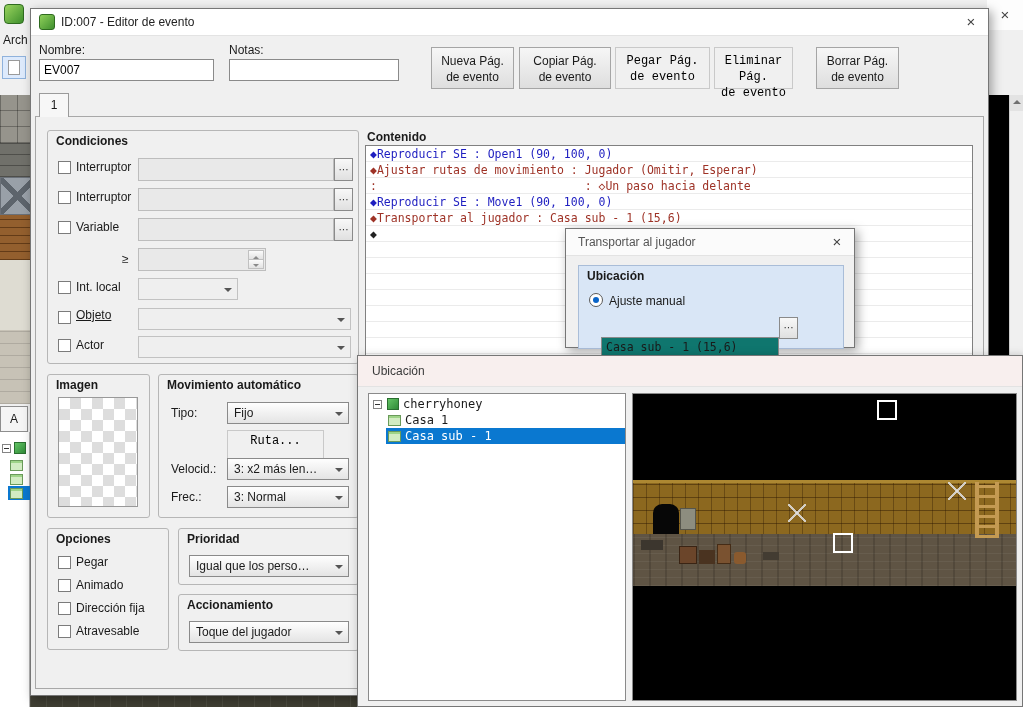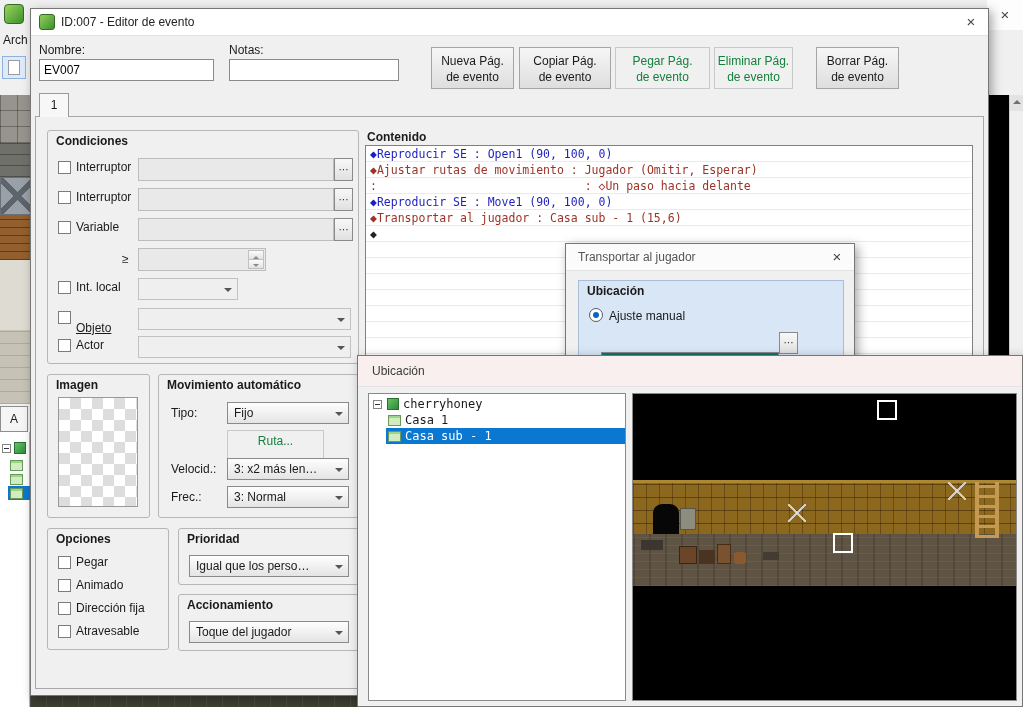--- a/index.html
+++ b/index.html
@@ -21,21 +21,21 @@
             font:12px "Liberation Sans",sans-serif; padding:2px 4px; }
   .tfield.disabled { background:#e9e9e9; border-color:#bdbdbd; }
   .combo { position:absolute; box-sizing:border-box; border:1px solid #8a8a8a;
            background:linear-gradient(#fefefe,#e4e4e4); line-height:20px; padding:0 18px 0 6px;
            white-space:nowrap; overflow:hidden; }
   .combo .arr { position:absolute; right:5px; top:9px; width:0; height:0;
                 border:4px solid transparent; border-top-color:#555; }
   .combo.disabled { color:#9a9a9a; background:#efefef; border-color:#c2c2c2; }
   .btn { position:absolute; box-sizing:border-box; border:1px solid #a5a5a5;
          background:linear-gradient(#f6f6f6,#dedede); text-align:center; }
-  .btn.disabled { color:#15803d; background:#f0f0f0; border-color:#c9c9c9; }
+  .btn.disabled { color:#000000; background:#f0f0f0; border-color:#c9c9c9;font-family:Liberation Mono, monospace; }
   .page-btn { top:38px; height:42px; white-space:pre-line; line-height:1.35; padding-top:5px; }
   .dots-btn { position:absolute; box-sizing:border-box; width:19px; border:1px solid #8a8a8a;
               background:linear-gradient(#f8f8f8,#e0e0e0); text-align:center; font-size:10px; }
   .cb { position:absolute; width:13px; height:13px; background:#fff; border:1px solid #7b7b7b; box-sizing:border-box; }
   .lbl { position:absolute; white-space:nowrap; }
   .radio { position:absolute; width:14px; height:14px; border:1px solid #5a5a5a; border-radius:50%; background:#fff; box-sizing:border-box; }
   .radio.checked::after { content:""; position:absolute; left:3px; top:3px; right:3px; bottom:3px; border-radius:50%; background:#0a64c8; }
   .spin { position:absolute; box-sizing:border-box; background:#e9e9e9; border:1px solid #bdbdbd; }
   .spin .sb { position:absolute; right:1px; width:16px; height:10px; background:linear-gradient(#fbfbfb,#e2e2e2); border:1px solid #c0c0c0; box-sizing:border-box; }
   .spin .up { top:1px; } .spin .dn { bottom:1px; }
@@ -173,21 +173,21 @@
       <div class="spin" style="left:90px;top:117px;width:128px;height:23px;">
         <div class="sb up"></div>
         <div class="sb dn"></div>
       </div>
       <div class="cb" style="left:10px;top:150px;"></div>
       <div class="lbl" style="left:28px;top:149px;">Int. local</div>
       <div class="combo disabled" style="left:90px;top:147px;width:100px;height:22px;">
           <span class="arr"></span>
         </div>
       <div class="cb" style="left:10px;top:180px;"></div>
-      <div class="lbl" style="left:28px;top:190px;text-decoration:underline;">Objeto</div>
+      <div class="lbl" style="left:28px;top:177px;text-decoration:underline;">Objeto</div>
       <div class="combo disabled" style="left:90px;top:177px;width:213px;height:22px;">
           <span class="arr"></span>
         </div>
       <div class="cb" style="left:10px;top:208px;"></div>
       <div class="lbl" style="left:28px;top:207px;">Actor</div>
       <div class="combo disabled" style="left:90px;top:205px;width:213px;height:22px;">
           <span class="arr"></span>
         </div>
     </div>
 
@@ -234,21 +234,21 @@
       <div class="evt-line c-audio" style="top:1px;">◆Reproducir SE : Open1 (90, 100, 0)</div>
       <div class="evt-line c-route" style="top:17px;">◆Ajustar rutas de movimiento : Jugador (Omitir, Esperar)</div>
       <div class="evt-line c-route" style="top:33px;">:                              : ◇Un paso hacia delante</div>
       <div class="evt-line c-audio" style="top:49px;">◆Reproducir SE : Move1 (90, 100, 0)</div>
       <div class="evt-line c-route" style="top:65px;">◆Transportar al jugador : Casa sub - 1 (15,6)</div>
       <div class="evt-line c-plain" style="top:81px;">◆</div>
     </div>
   </div>
 </div>
 
-<div class="dlg" style="left:565px;top:243px;width:290px;height:120px;z-index:20;">
+<div class="dlg" style="left:565px;top:228px;width:290px;height:120px;z-index:20;">
   <div class="titlebar" style="background:#fbfbfb;">
     <div class="t-text" style="left:12px;color:#555;">Transportar al jugador</div>
     <div class="close-btn">×</div>
   </div>
   <div class="abs" style="left:12px;top:36px;width:266px;height:84px;background:#d9e6f6;border:1px solid #a9bdd8;box-sizing:border-box;">
     <div class="gtitle">Ubicación</div>
     <div class="radio checked" style="left:10px;top:27px;"></div>
     <div class="lbl" style="left:30px;top:28px;">Ajuste manual</div>
     <div class="tfield" style="left:22px;top:51px;width:178px;height:22px;font:11.5px 'DejaVu Sans Mono',monospace;background:#0f766e;margin-top:20px;">Casa sub - 1 (15,6)</div>
     <div class="dots-btn" style="left:200px;top:51px;height:22px;line-height:20px;">···</div>

